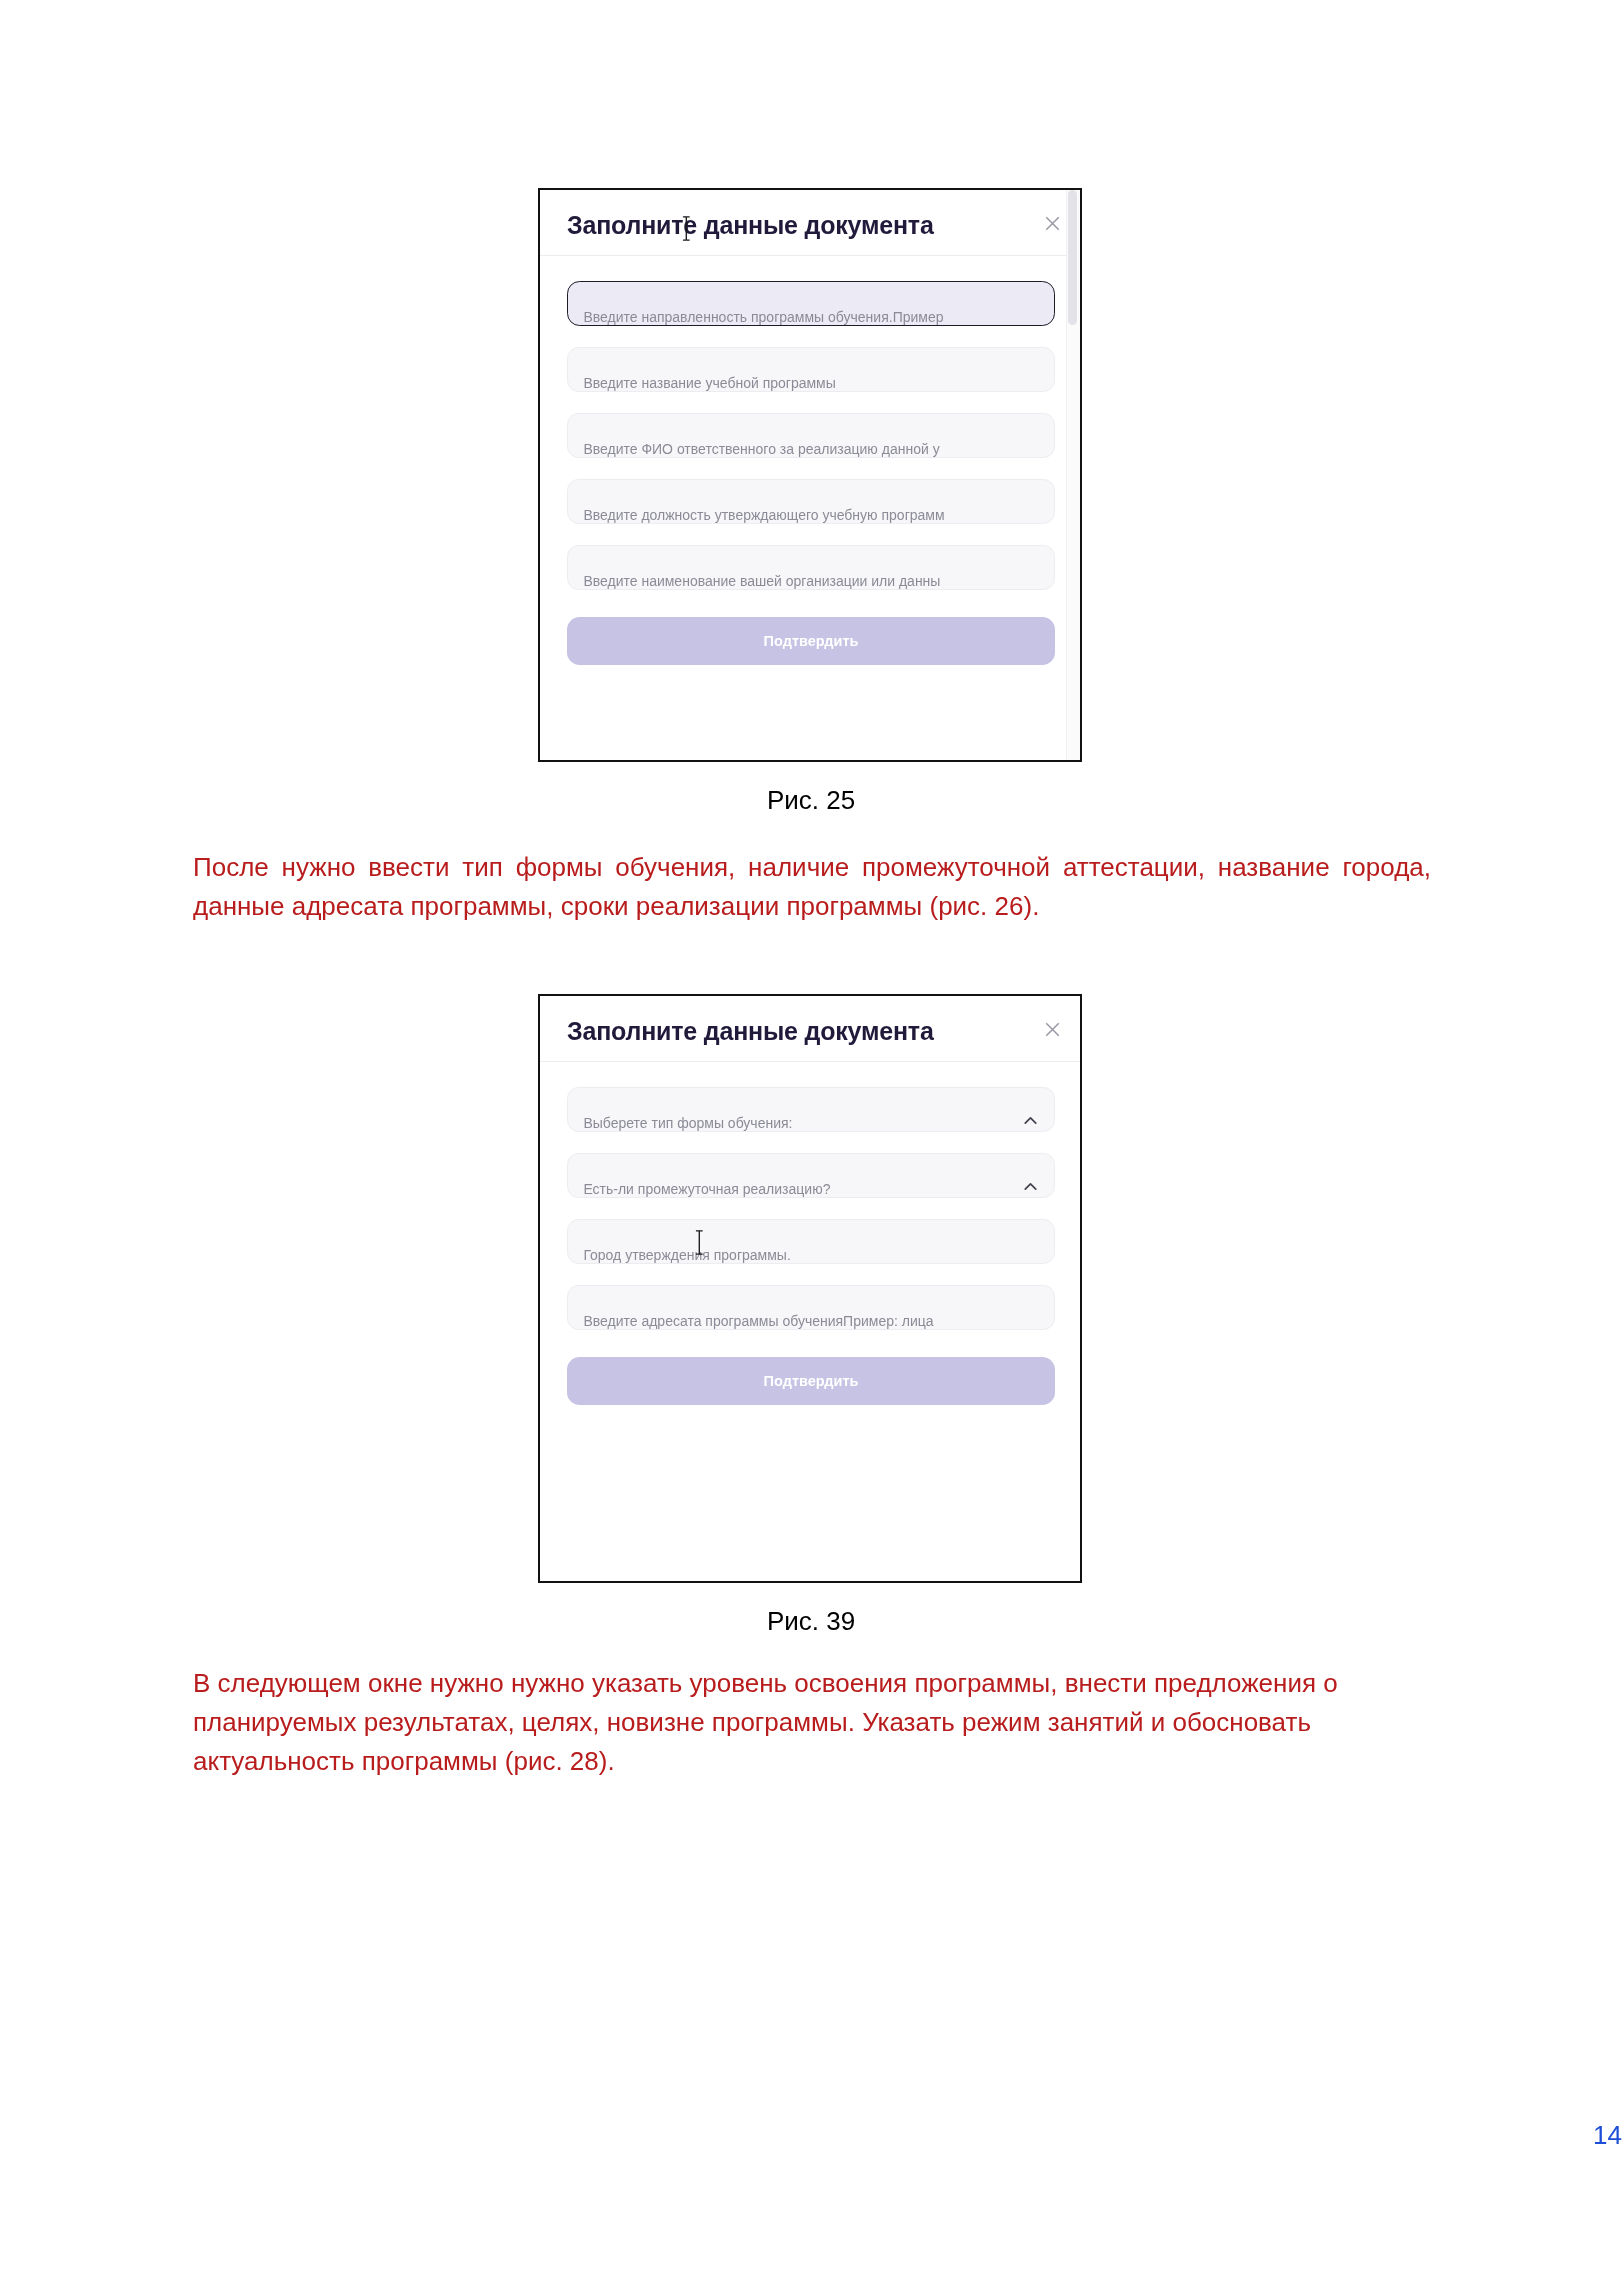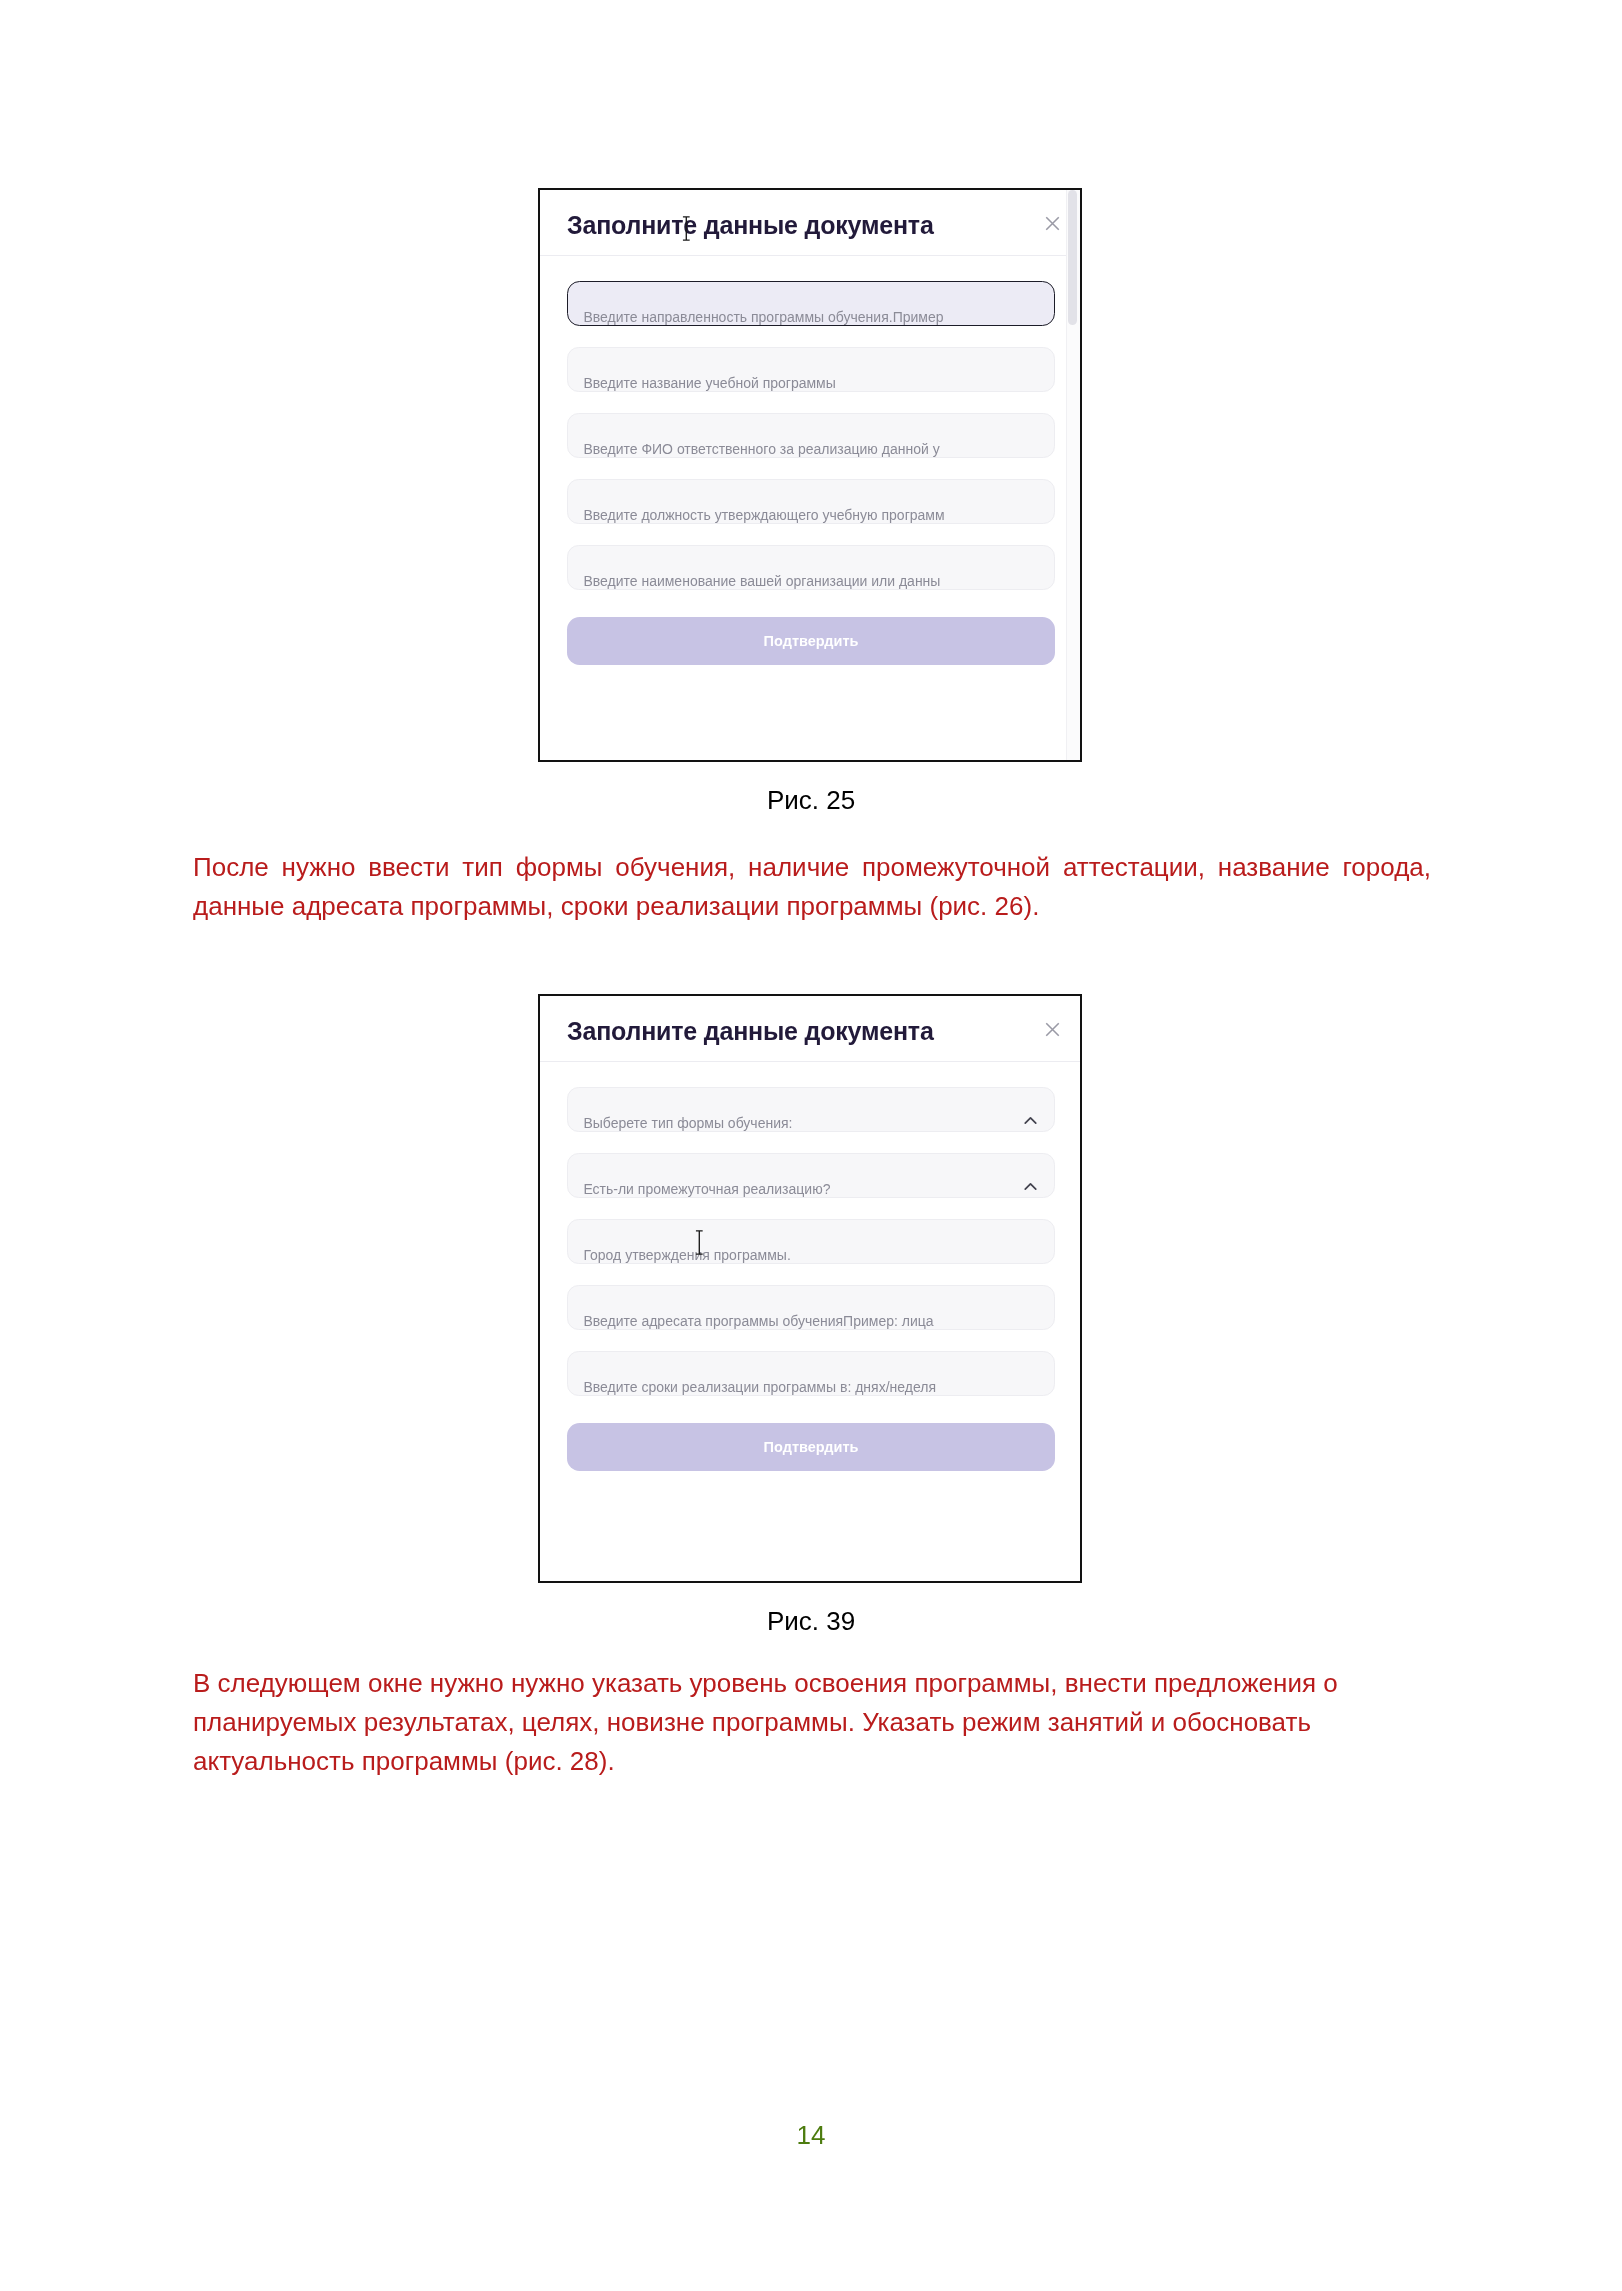--- a/index.html
+++ b/index.html
@@ -184,23 +184,23 @@
   .paragraph.justified { text-align: justify; text-justify: inter-word; }
   .paragraph.leftaligned { text-align: left; }
   #para-1 { top: 848px; }
   #para-2 { top: 1664px; }
 
   .page-number {
     position: absolute;
     left: 0;
     top: 2120px;
     width: 1622px;
-    text-align: center;
+    text-align: right;
     font-size: 26px;
-    color: #4d7c0f;
+    color: #1d4ed8;
   }
 </style>
 </head>
 <body>
 
 <div class="page">
 
   <div class="figure-box" id="figure-25">
     <div class="dialog">
 
@@ -289,23 +289,20 @@
         </div>
 
         <div class="field">
           <span class="field-placeholder">Город утверждения программы.</span>
         </div>
 
         <div class="field">
           <span class="field-placeholder">Введите адресата программы обученияПример: лица </span>
         </div>
 
-        <div class="field">
-          <span class="field-placeholder">Введите сроки реализации программы в: днях/неделя</span>
-        </div>
 
         <div class="submit-button">Подтвердить</div>
 
       </div>
     </div>
 
     <span class="text-cursor" style="left:154px; top:232px;">
       <svg viewBox="0 0 11 30" fill="none" stroke="currentColor" stroke-width="1.4">
         <path d="M5.5 3 L5.5 27 M2 3 L9 3 M2 27 L9 27"></path>
       </svg>

